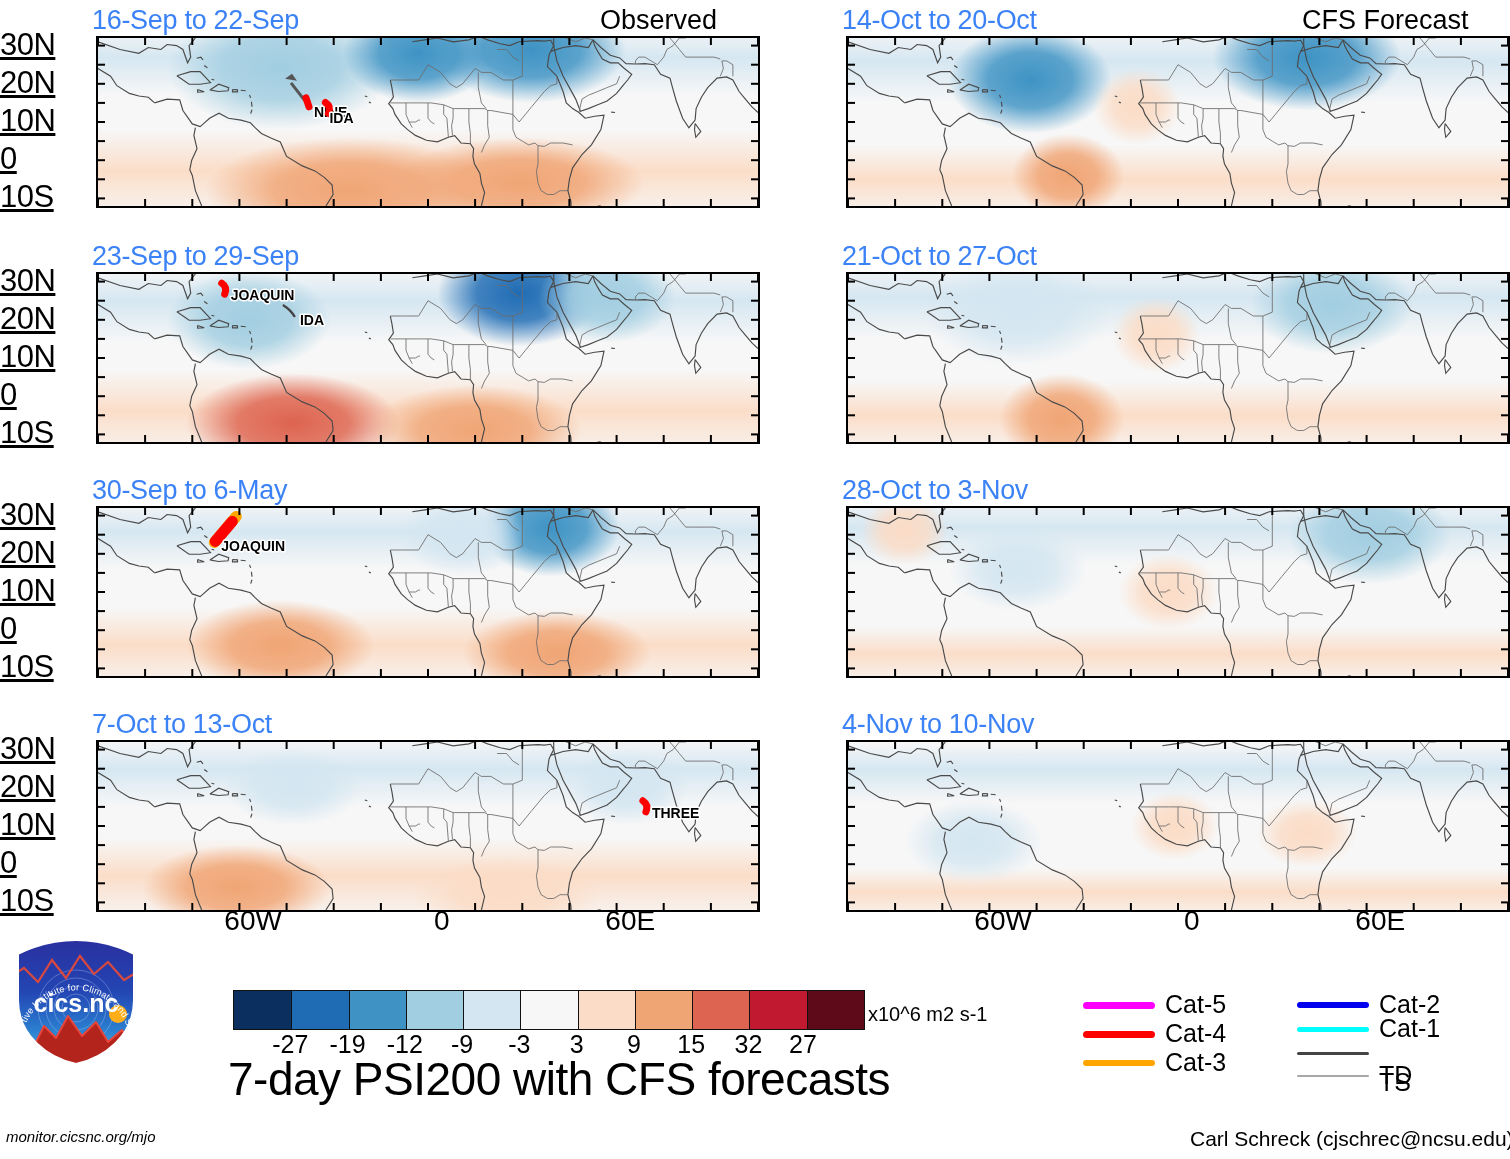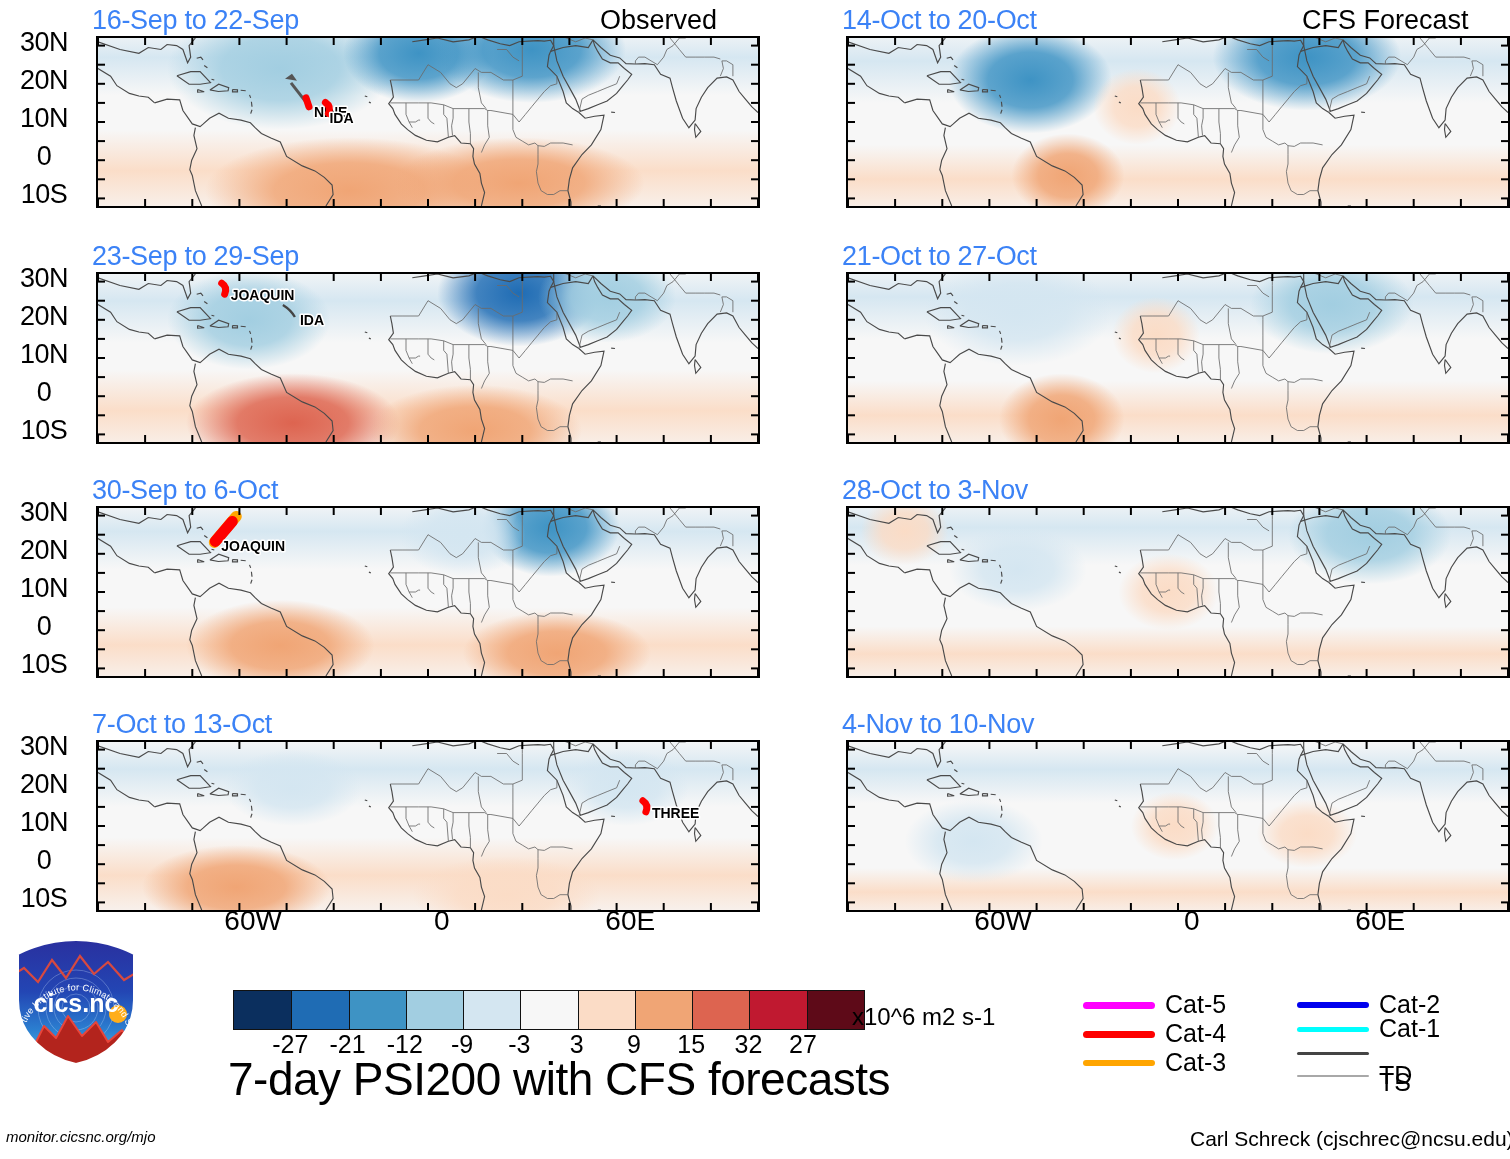--- a/index.html
+++ b/index.html
@@ -1,28 +1,28 @@
 <!DOCTYPE html>
 <html><head>
 <meta charset="utf-8">
 <style>
   html,body{margin:0;padding:0;background:#ffffff;}
   body{width:1510px;height:1159px;position:relative;
        font-family:"Liberation Sans","DejaVu Sans",sans-serif;color:#000;overflow:hidden;}
   .ptitle{position:absolute;font-size:27px;color:#3b82f6;white-space:nowrap;letter-spacing:-0.3px;}
   .pcorner{position:absolute;font-size:27px;color:#000;white-space:nowrap;}
-  .ylab{position:absolute;font-size:27px;text-align:center;white-space:nowrap;letter-spacing:-0.5px;}
+  .ylab{position:absolute;font-size:31px;text-align:left;white-space:nowrap;letter-spacing:-0.5px;text-decoration:underline;}
   .xlab{position:absolute;font-size:28px;text-align:center;white-space:nowrap;}
   .mapbox{position:absolute;border:2px solid #000;box-sizing:content-box;background:#f7f7f7;}
   .mapbox svg{display:block;}
   .cbwrap{position:absolute;}
   .cbseg{position:absolute;top:0;height:100%;border-left:1px solid #111;box-sizing:border-box;}
   .cbseg:first-child{border-left:none;}
   .cbtick{position:absolute;font-size:25px;text-align:center;white-space:nowrap;}
-  .units{position:absolute;font-size:24px;white-space:nowrap;}
+  .units{position:absolute;font-size:20px;white-space:nowrap;margin-left:16px;}
   .maintitle{position:absolute;font-size:46px;white-space:nowrap;letter-spacing:-0.5px;}
   .foot{position:absolute;font-size:15px;white-space:nowrap;font-style:italic;}
   .credit{position:absolute;font-size:21px;white-space:nowrap;}
   .legitem{position:absolute;font-size:25px;white-space:nowrap;}
   .legline{position:absolute;border-radius:4px;}
   .stormlabel{font-size:14px;font-weight:bold;font-family:"Liberation Sans",sans-serif;
               paint-order:stroke fill;stroke:#ffffff;stroke-width:3px;stroke-linejoin:round;}
   .logo{position:absolute;}
 </style>
 </head>
@@ -329,21 +329,21 @@
         <line x1="0" y1="64.9" x2="7" y2="64.9" stroke="#000" stroke-width="2"></line>
         <line x1="660" y1="64.9" x2="653" y2="64.9" stroke="#000" stroke-width="2"></line>
         <line x1="0" y1="45.8" x2="7" y2="45.8" stroke="#000" stroke-width="2"></line>
         <line x1="660" y1="45.8" x2="653" y2="45.8" stroke="#000" stroke-width="2"></line>
         <line x1="0" y1="26.7" x2="7" y2="26.7" stroke="#000" stroke-width="2"></line>
         <line x1="660" y1="26.7" x2="653" y2="26.7" stroke="#000" stroke-width="2"></line>
         <line x1="0" y1="7.6" x2="7" y2="7.6" stroke="#000" stroke-width="2"></line>
         <line x1="660" y1="7.6" x2="653" y2="7.6" stroke="#000" stroke-width="2"></line>
       </svg>
     </div>
-    <div class="ptitle" style="left: 92px; top: 475px;">30-Sep to 6-Oct</div>
+    <div class="ptitle" style="left: 92px; top: 475px;">30-Sep to 6-May</div>
     <div class="mapbox" style="left: 96px; top: 506px; width: 660px; height: 168px;">
       <svg width="660" height="168" viewBox="0 0 660 168">
     <defs>
           <linearGradient id="obs-3-band-0" x1="0" y1="0" x2="0" y2="1">
       <stop offset="0%" stop-color="#d4e6f1" stop-opacity="0"></stop>
       <stop offset="45%" stop-color="#d4e6f1" stop-opacity="0.95"></stop>
       <stop offset="100%" stop-color="#d4e6f1" stop-opacity="0"></stop>
           </linearGradient>
           <linearGradient id="obs-3-band-1" x1="0" y1="0" x2="0" y2="1">
       <stop offset="0%" stop-color="#fbdcc6" stop-opacity="0"></stop>
@@ -1227,21 +1227,21 @@
     <div class="cbseg" style="left: 36.3636%; width: 9.09091%; background: rgb(212, 230, 241);"></div>
     <div class="cbseg" style="left: 45.4545%; width: 9.09091%; background: rgb(247, 247, 247);"></div>
     <div class="cbseg" style="left: 54.5455%; width: 9.09091%; background: rgb(251, 220, 198);"></div>
     <div class="cbseg" style="left: 63.6364%; width: 9.09091%; background: rgb(240, 165, 117);"></div>
     <div class="cbseg" style="left: 72.7273%; width: 9.09091%; background: rgb(221, 100, 80);"></div>
     <div class="cbseg" style="left: 81.8182%; width: 9.09091%; background: rgb(192, 25, 48);"></div>
     <div class="cbseg" style="left: 90.9091%; width: 9.09091%; background: rgb(94, 10, 24);"></div>
   </div>
 <div id="cbticks">
     <div class="cbtick" style="width: 70px; left: 255.273px; top: 1030px;">-27</div>
-    <div class="cbtick" style="width: 70px; left: 312.545px; top: 1030px;">-21</div>
+    <div class="cbtick" style="width: 70px; left: 312.545px; top: 1030px;">-19</div>
     <div class="cbtick" style="width: 70px; left: 369.818px; top: 1030px;">-12</div>
     <div class="cbtick" style="width: 70px; left: 427.091px; top: 1030px;">-9</div>
     <div class="cbtick" style="width: 70px; left: 484.364px; top: 1030px;">-3</div>
     <div class="cbtick" style="width: 70px; left: 541.636px; top: 1030px;">3</div>
     <div class="cbtick" style="width: 70px; left: 598.909px; top: 1030px;">9</div>
     <div class="cbtick" style="width: 70px; left: 656.182px; top: 1030px;">15</div>
     <div class="cbtick" style="width: 70px; left: 713.455px; top: 1030px;">32</div>
     <div class="cbtick" style="width: 70px; left: 768px; top: 1030px;">27</div>
   </div>
 <div class="units" style="left:852px;top:1003px;">x10^6 m2 s-1</div>

